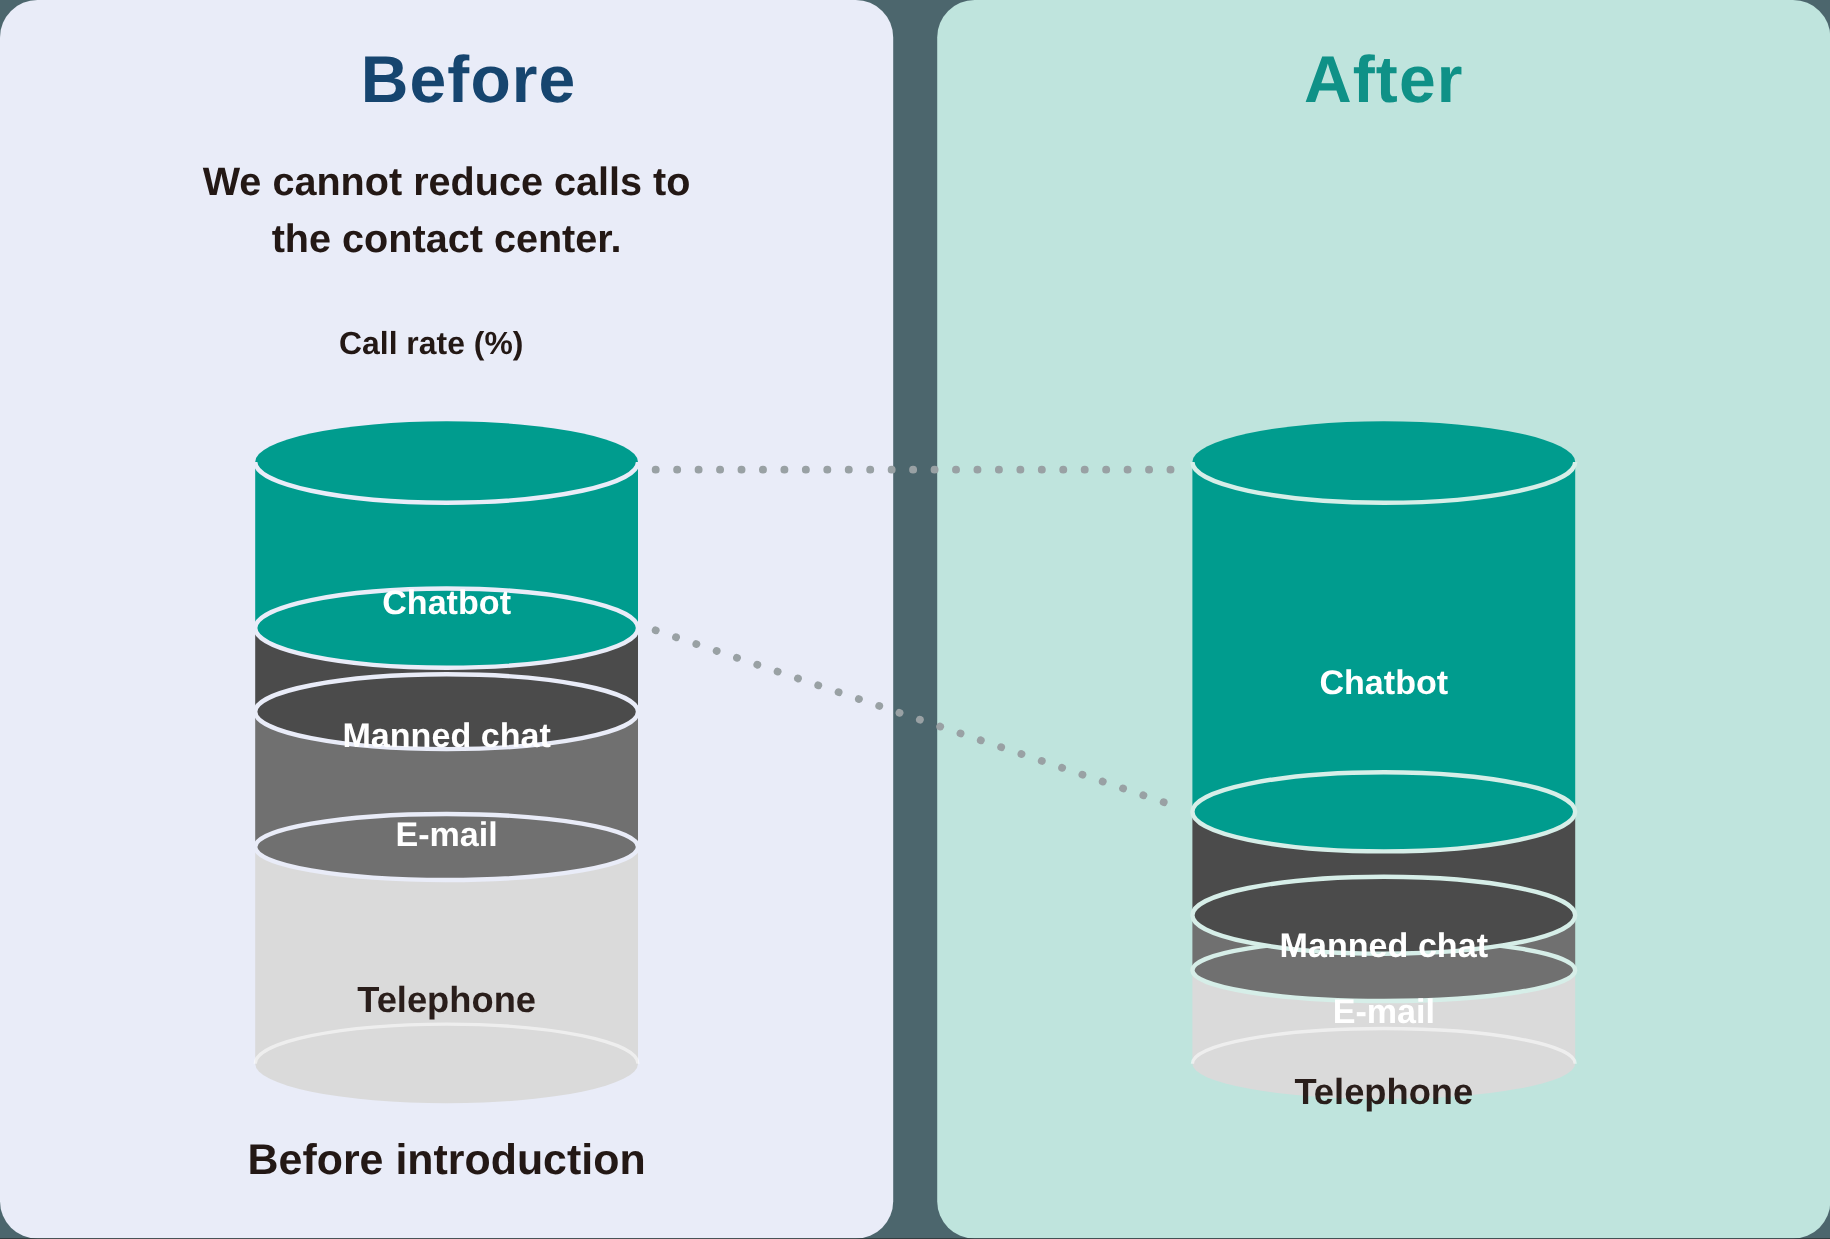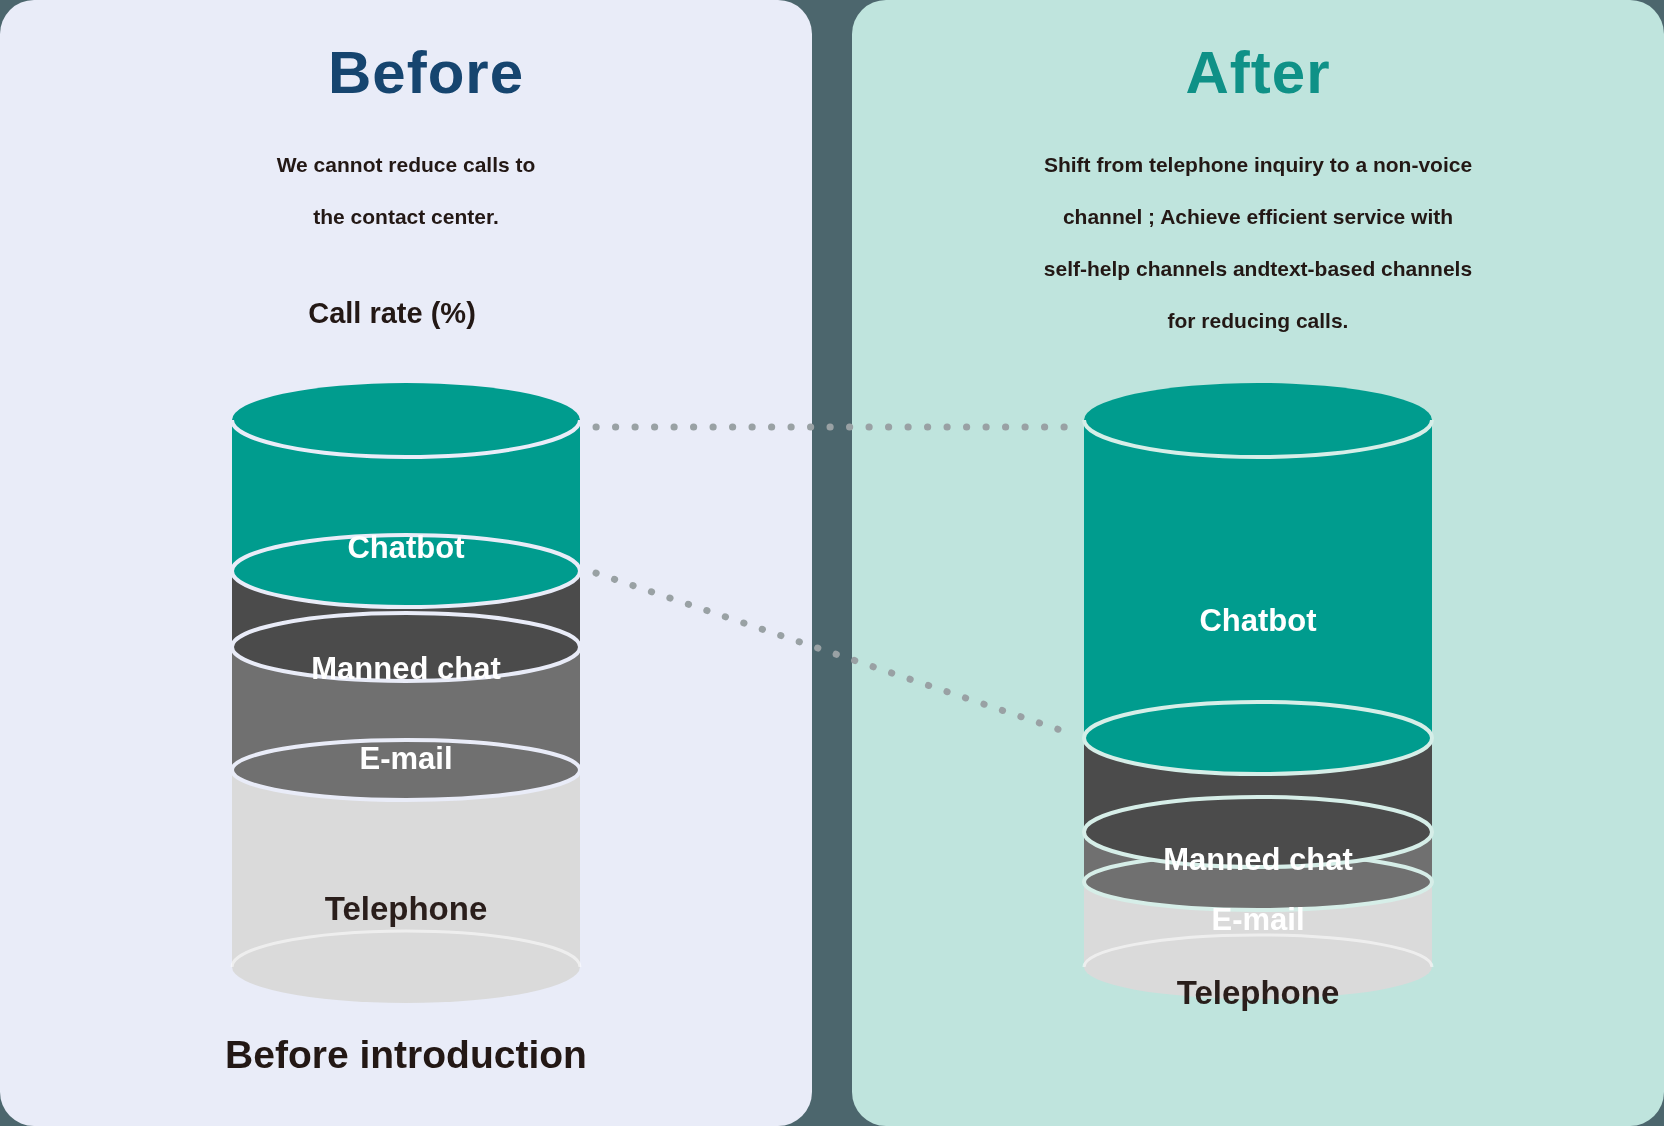--- a/index.html
+++ b/index.html
@@ -11,21 +11,21 @@
   .card{position:absolute;top:0;height:1126px;width:812px;border-radius:34px;}
   .card.before{left:0;background:var(--before-bg,#E9ECF8);}
   .card.after{left:852px;background:var(--after-bg,#BFE4DD);}
   .overlay{position:absolute;left:0;top:0;pointer-events:none;}
   .panel-text{position:absolute;text-align:center;color:var(--text,#231815);white-space:pre-line;}
   .col-before{left:0;width:812px;}
   .col-after{left:852px;width:812px;}
   .title{top:38px;font-size:60px;line-height:70px;letter-spacing:1px;}
   .title.before-title{color:var(--before-title,#16456F);margin-left:20px;}
   .title.after-title{color:var(--after-title,#0F9187);}
-  .desc{top:139px;font-size:21px;line-height:52px;}
+  .desc{top:139px;font-size:36px;line-height:52px;}
   .axis-label{top:297px;left:0;width:784px;font-size:29px;}
   .caption{top:1033px;font-size:39px;}
   .cyl-label{
     position:absolute;transform:translate(-50%,-50%);
     white-space:nowrap;font-weight:700;z-index:3;margin-top:28px;
   }
 </style>
 </head>
 <body>
 
@@ -63,24 +63,20 @@
       </g>
     </svg>
 
   <div class="panel-text col-before title before-title">Before</div>
   <div class="panel-text col-before desc">We cannot reduce calls to
 the contact center.</div>
   <div class="panel-text axis-label">Call rate (%)</div>
   <div class="panel-text col-before caption">Before introduction</div>
 
   <div class="panel-text col-after title after-title">After</div>
-  <div class="panel-text col-after desc">Shift from telephone inquiry to a non-voice
-channel ; Achieve efficient service with
-self-help channels andtext-based channels
-for reducing calls.</div>
 
 <div class="cyl-label" style="left: 406px; top: 520px; font-size: 31px; color: rgb(255, 255, 255);">Chatbot</div>
     <div class="cyl-label" style="left: 406px; top: 641px; font-size: 31px; color: rgb(255, 255, 255);">Manned chat</div>
     <div class="cyl-label" style="left: 406px; top: 731px; font-size: 31px; color: rgb(255, 255, 255);">E-mail</div>
     <div class="cyl-label" style="left: 406px; top: 881px; font-size: 33px; color: rgb(42, 30, 27);">Telephone</div>
     <div class="cyl-label" style="left: 1258px; top: 593px; font-size: 31px; color: rgb(255, 255, 255);">Chatbot</div>
     <div class="cyl-label" style="left: 1258px; top: 832px; font-size: 31px; color: rgb(255, 255, 255);">Manned chat</div>
     <div class="cyl-label" style="left: 1258px; top: 892px; font-size: 31px; color: rgb(255, 255, 255);">E-mail</div>
     <div class="cyl-label" style="left: 1258px; top: 965px; font-size: 33px; color: rgb(42, 30, 27);">Telephone</div>
   </div>

